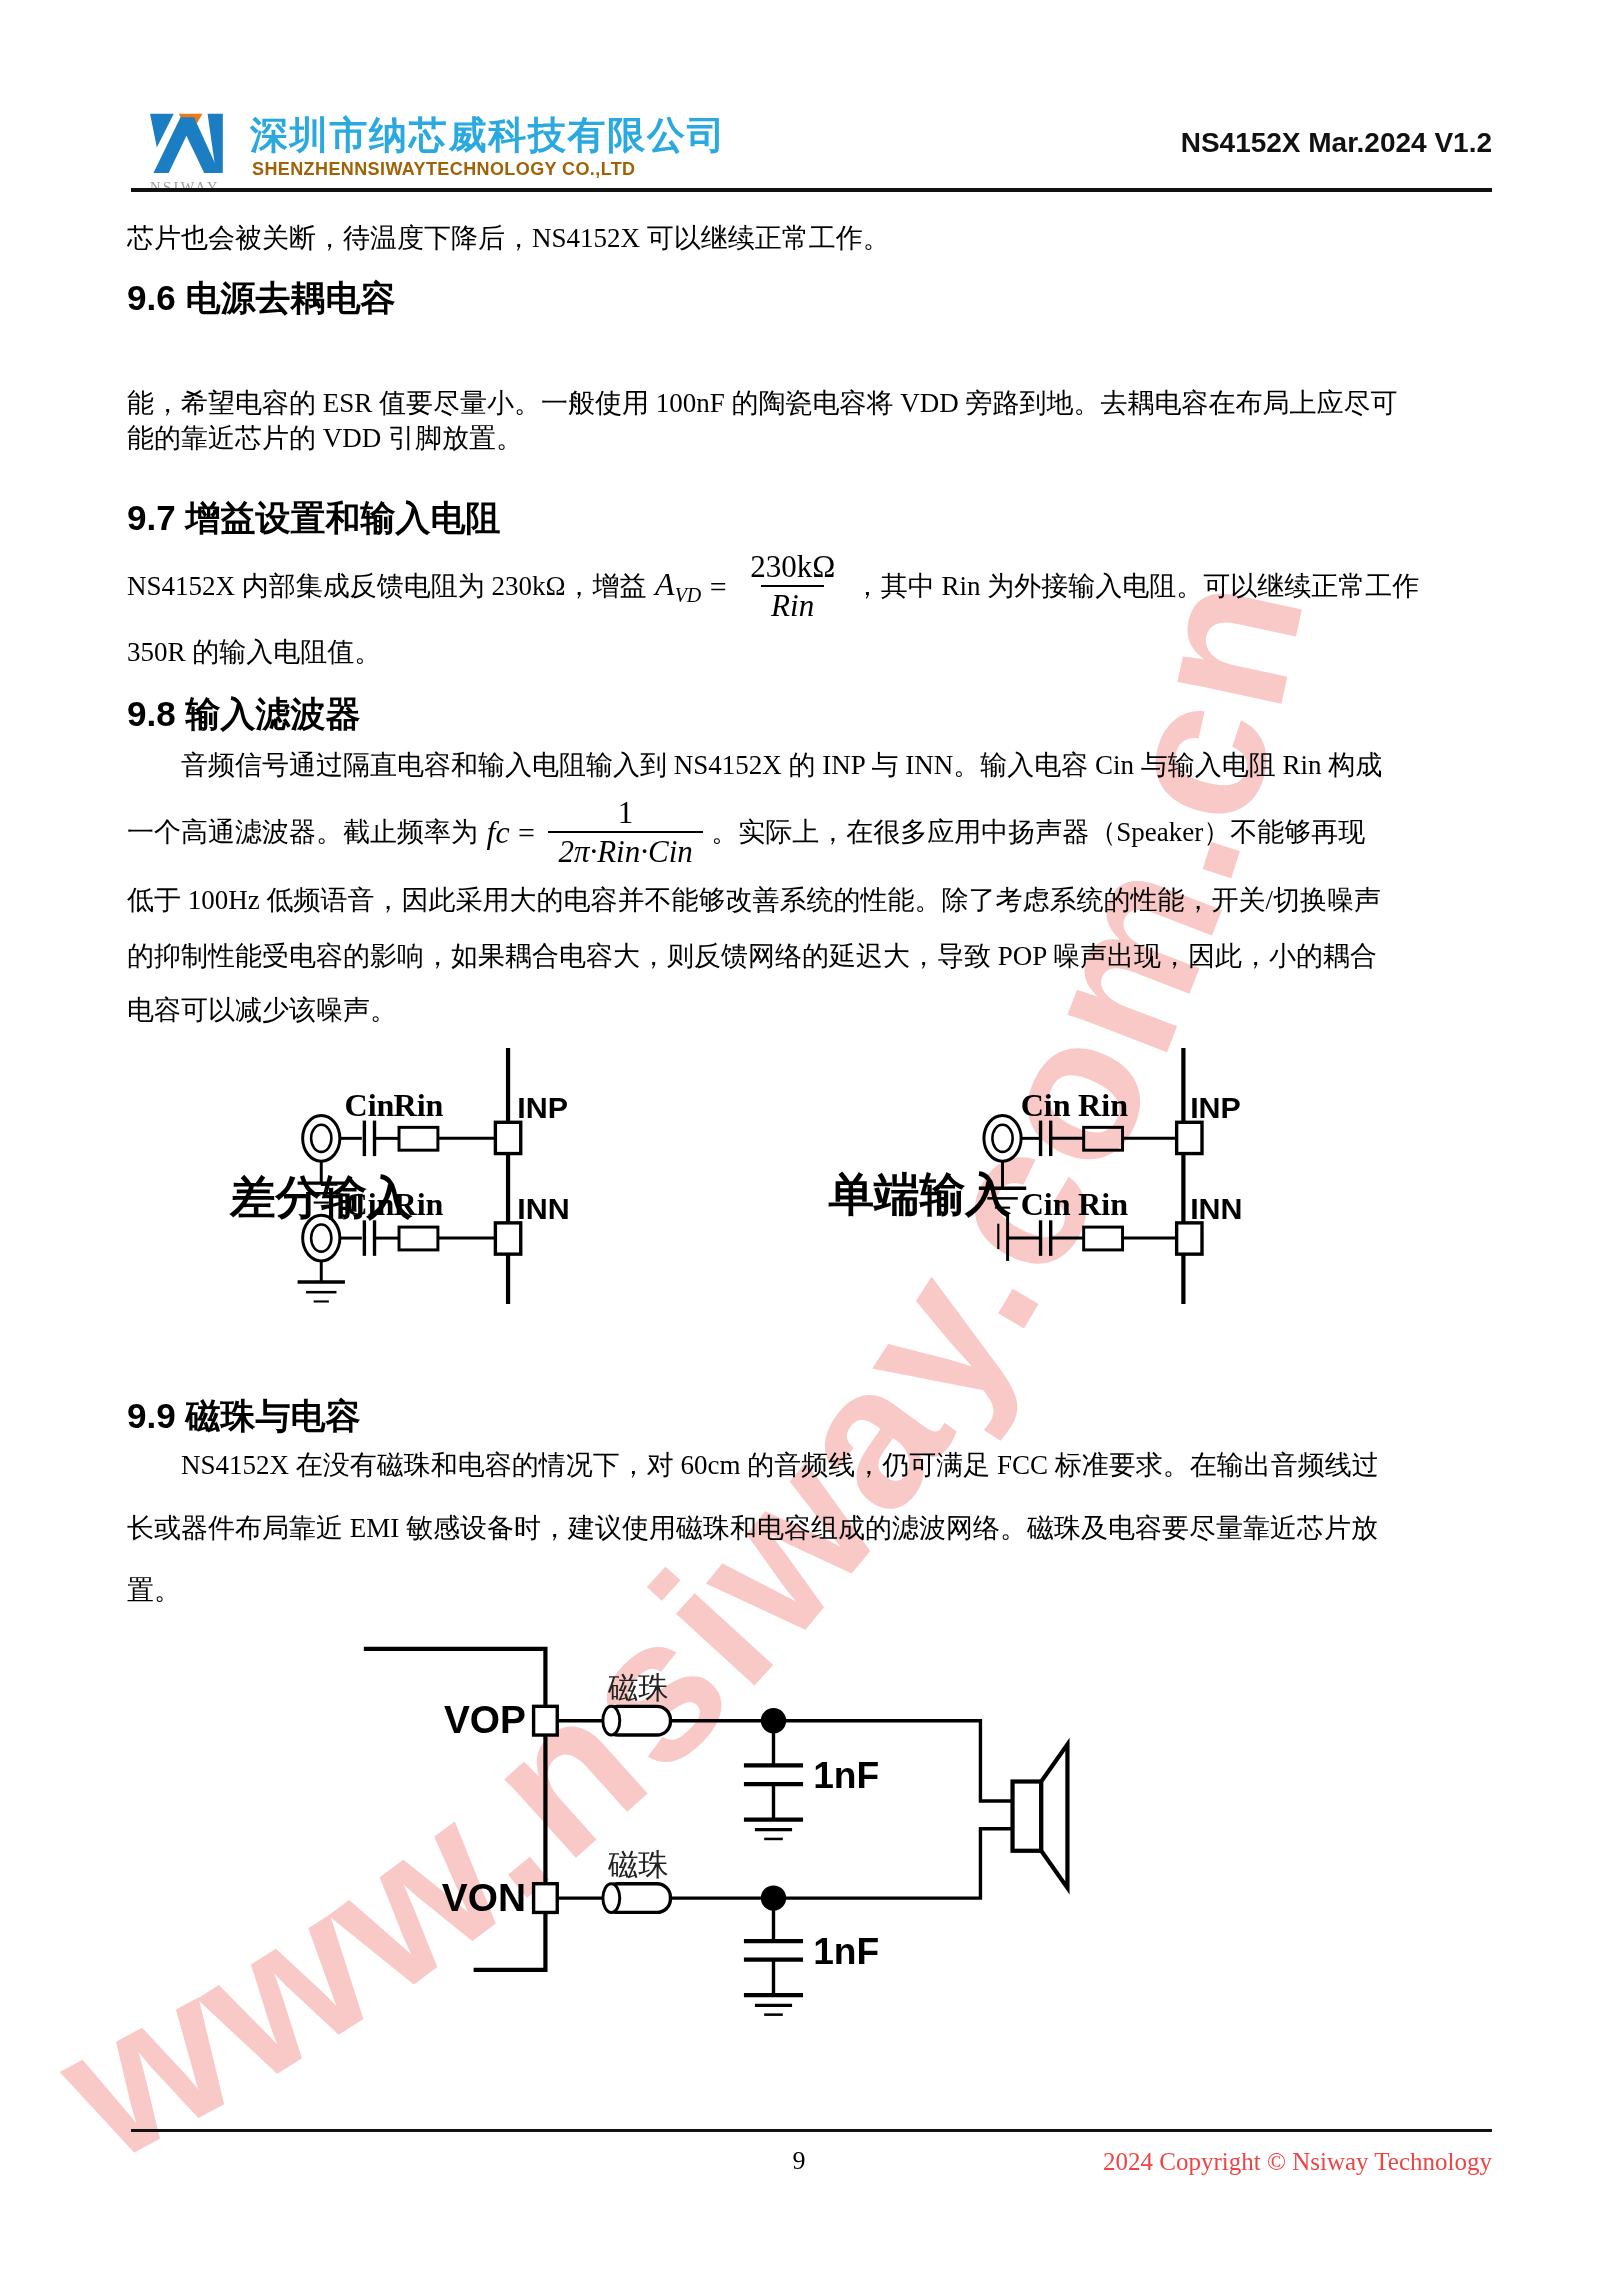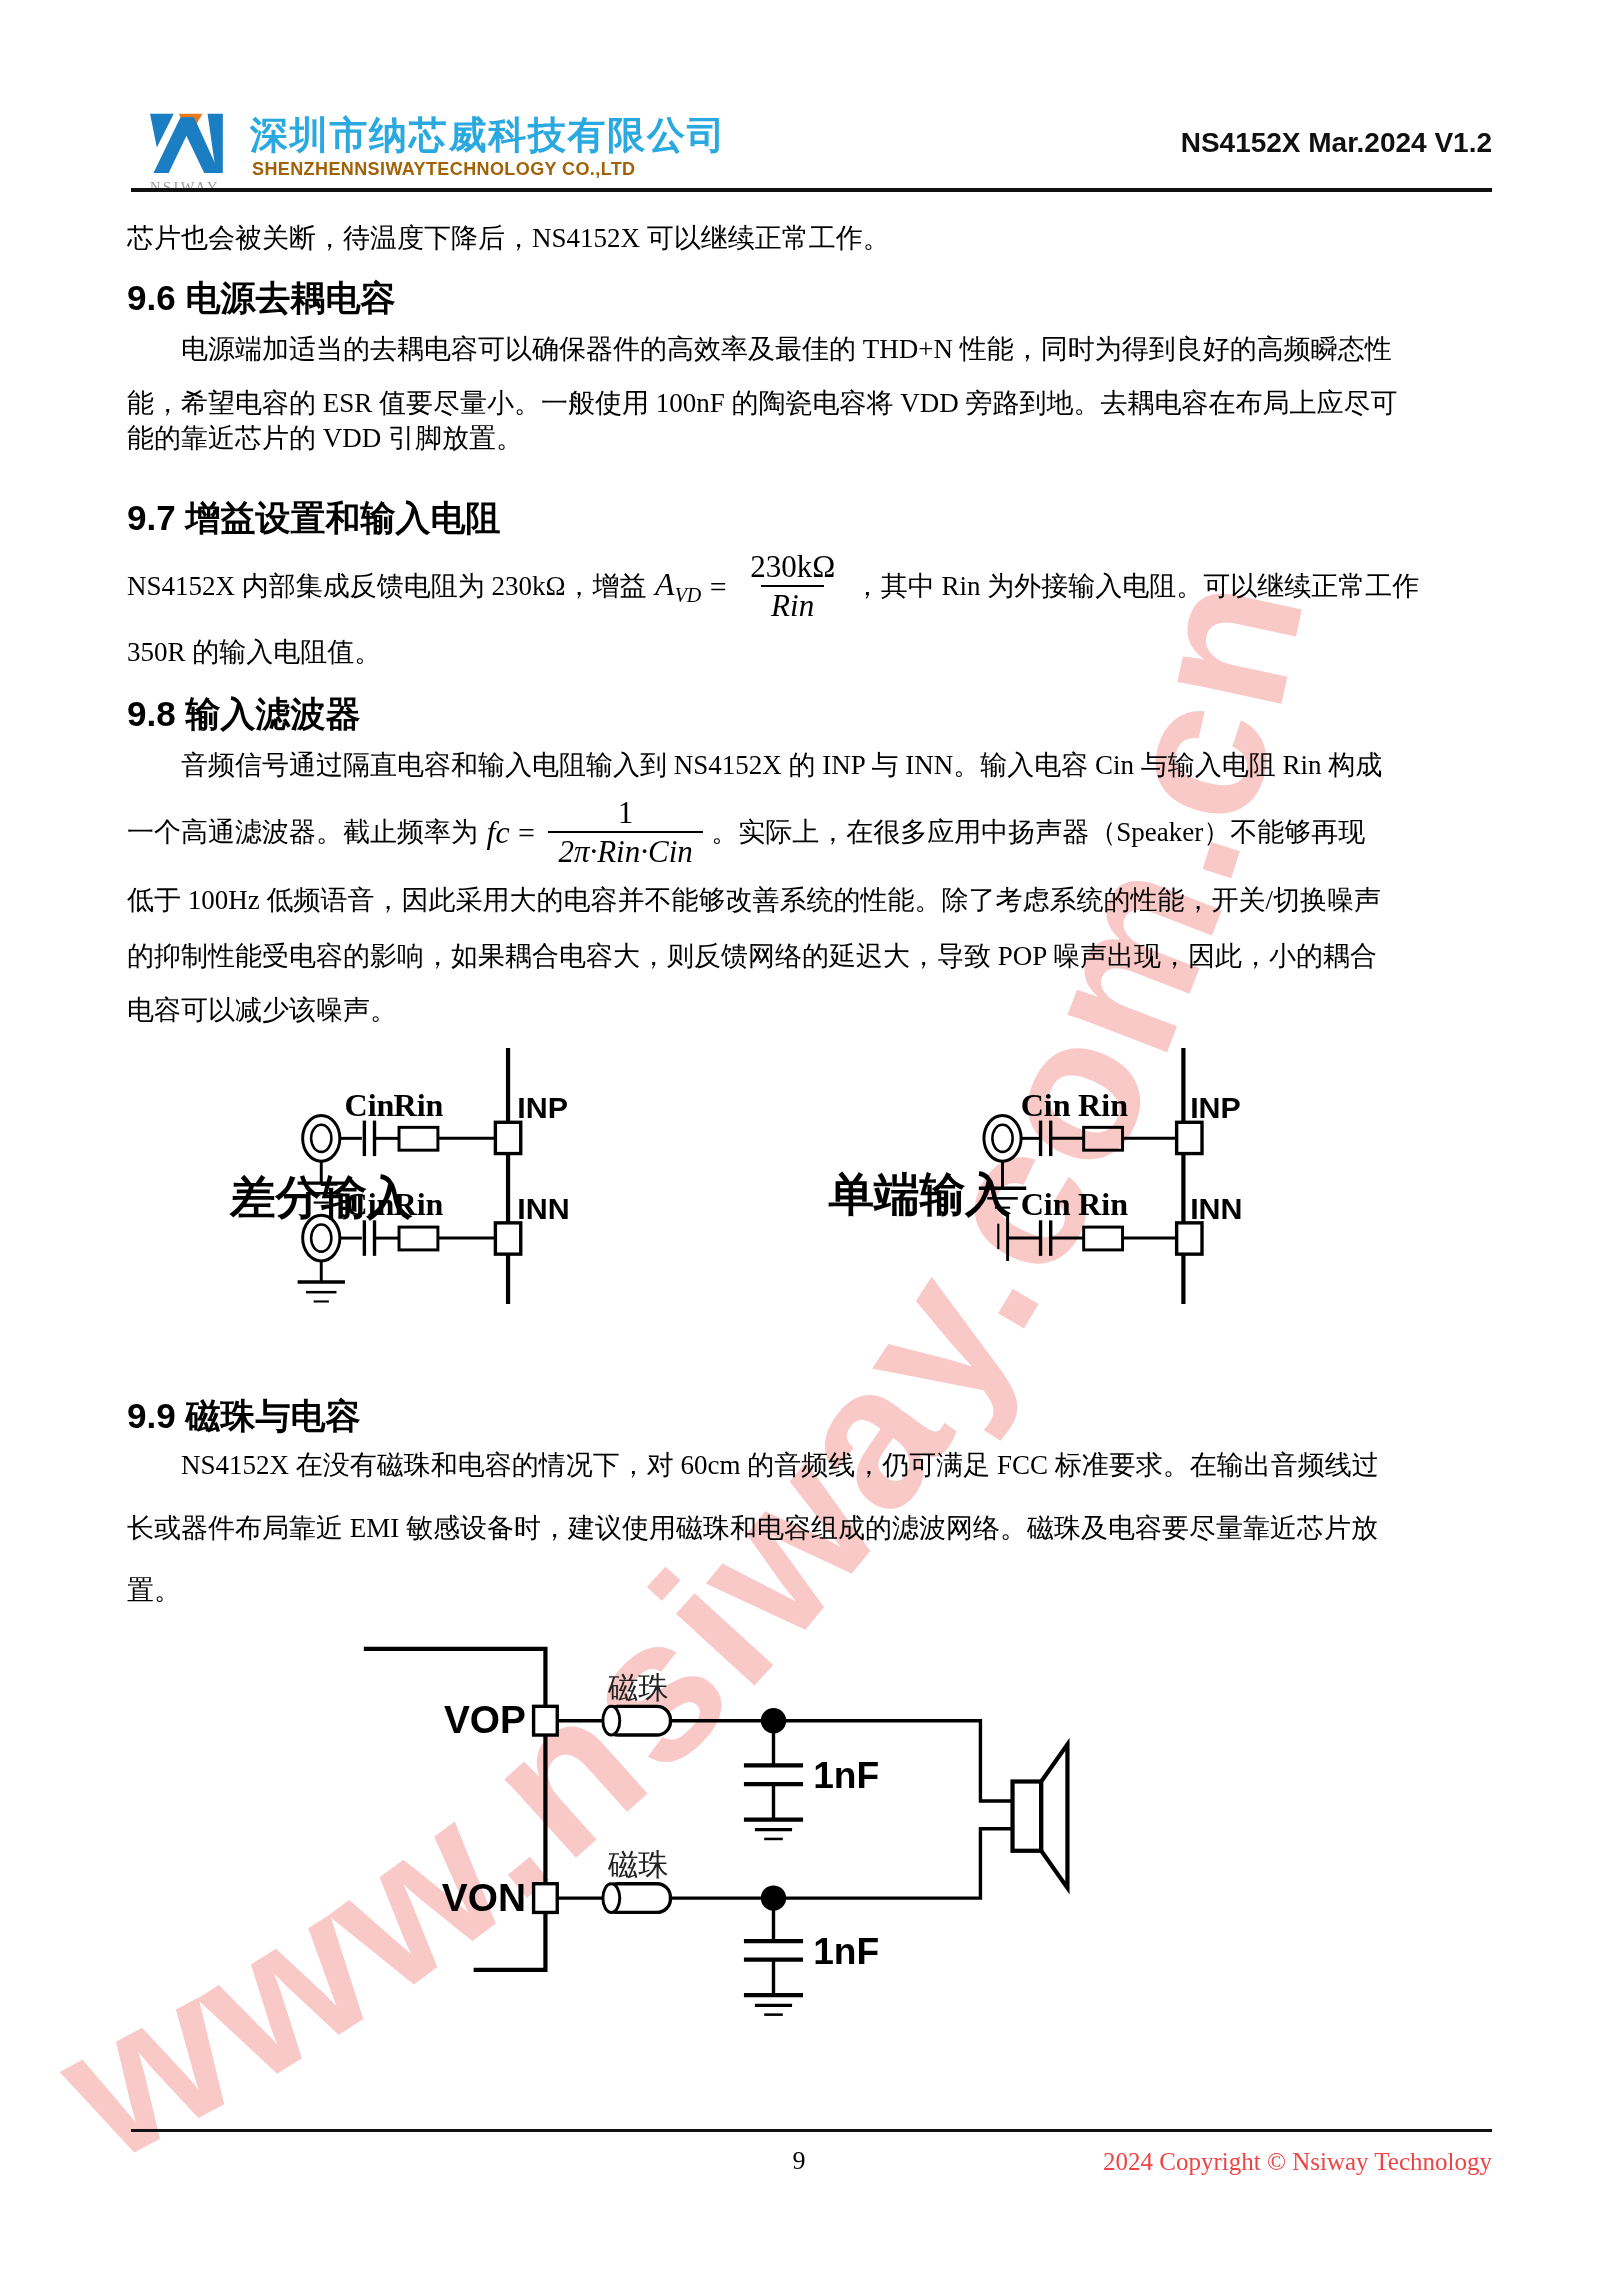--- a/index.html
+++ b/index.html
@@ -75,21 +75,20 @@
     </svg>
   </div>
   <div class="company-cn" style="color:#29a9e0">深圳市纳芯威科技有限公司</div>
   <div class="company-en" style="color:#a16207">SHENZHENNSIWAYTECHNOLOGY CO.,LTD</div>
   <div class="doc-ref">NS4152X Mar.2024 V1.2</div>
   <div class="rule" id="header-rule"></div>
 
   <div class="line" style="top:222px">芯片也会被关断，待温度下降后，NS4152X 可以继续正常工作。</div>
 
   <div class="line heading" style="top:277px">9.6  电源去耦电容</div>
-  <div class="line indent" style="top:333px">电源端加适当的去耦电容可以确保器件的高效率及最佳的 THD+N 性能，同时为得到良好的高频瞬态性</div>
   <div class="line" style="top:387px">能，希望电容的 ESR 值要尽量小。一般使用 100nF 的陶瓷电容将 VDD 旁路到地。去耦电容在布局上应尽可</div>
   <div class="line" style="top:422px">能的靠近芯片的 VDD 引脚放置。</div>
 
   <div class="line heading" style="top:497px">9.7  增益设置和输入电阻</div>
   <div class="line frow" style="top:539px;height:95px">
     <span>NS4152X 内部集成反馈电阻为 230kΩ，增益</span>
     <span class="mvar"><span>A</span><sub>VD</sub></span>
     <span class="meq">=</span>
     <span class="frac">
       <span class="num" style="font-style:normal">230kΩ</span>

